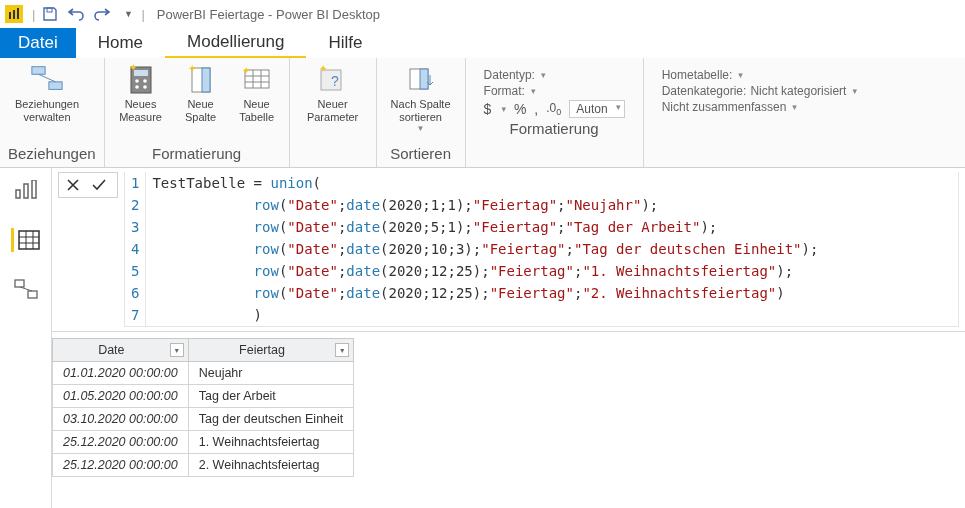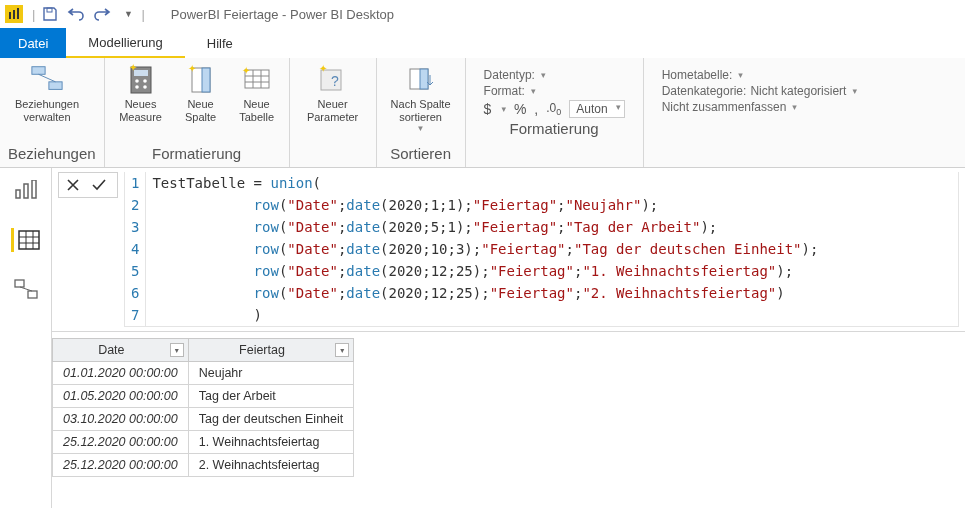--- a/index.html
+++ b/index.html
@@ -5,25 +5,25 @@
   * { box-sizing: border-box; margin: 0; padding: 0; }
   body { font-family: "Segoe UI", Tahoma, sans-serif; font-size: 13px; color: #333; background: #fff; width: 965px; height: 508px; overflow: hidden; }
 
   
   .titlebar { height: 28px; display: flex; align-items: center; background: #fff; }
   .tb-icon { width: 18px; height: 18px; background: #f2c811; margin: 0 5px 0 5px; display:flex; align-items:center; justify-content:center; }
   .tb-icon svg { width: 12px; height: 12px; }
   .qat { display:flex; align-items:center; gap:8px; margin-left:2px; }
   .qat-item { width:18px; height:18px; display:flex; align-items:center; justify-content:center; color:#4c6aaa; }
   .tb-sep { color:#aaa; margin:0 4px; }
-  .tb-title { margin-left:22px; font-size:13px; color:#666; }
+  .tb-title { margin-left:8px; font-size:13px; color:#666; }
 
   
   .tabrow { height:30px; display:flex; align-items:stretch; }
-  .tab { padding:0 22px; display:flex; align-items:center; font-size:13px; color:#333; cursor:default; }
+  .tab { padding:0 22px; display:flex; align-items:center; font-size:17px; color:#333; cursor:default; }
   .tab.file { background:#0078d4; color:#fff; padding:0 18px; }
   .tab.active { border-bottom:2px solid #f2c811; background:#fff; }
   .tabsep { flex:1; }
 
   
   .ribbon { height:110px; border-bottom:1px solid #d0d0d0; display:flex; background:#fafafa; }
   .rg { border-right:1px solid #d7d7d7; padding:4px 8px 2px 8px; display:flex; flex-direction:column; }
   .rg-items { display:flex; gap:10px; flex:1; align-items:flex-start; }
   .rbtn { display:flex; flex-direction:column; align-items:center; width:56px; text-align:center; }
   .rbtn .ricon { width:34px; height:34px; display:flex; align-items:center; justify-content:center; margin-bottom:2px; }
@@ -94,20 +94,21 @@
         </svg>
     </div>
     <div class="qat-item" style="font-size:9px;color:#666;">▼</div>
   </div>
   <span class="tb-sep">|</span>
   <span class="tb-title">PowerBI Feiertage - Power BI Desktop</span>
 </div>
 
 <div class="tabrow">
   <div class="tab file">Datei</div>
+  <div class="tab">Home</div>
   <div class="tab active">Modellierung</div>
   <div class="tab">Hilfe</div>
   <div class="tabsep"></div>
 </div>
 
 <div class="ribbon">
 
   <div class="rg">
     <div class="rg-items">
       <div class="rbtn" style="width:78px;">

